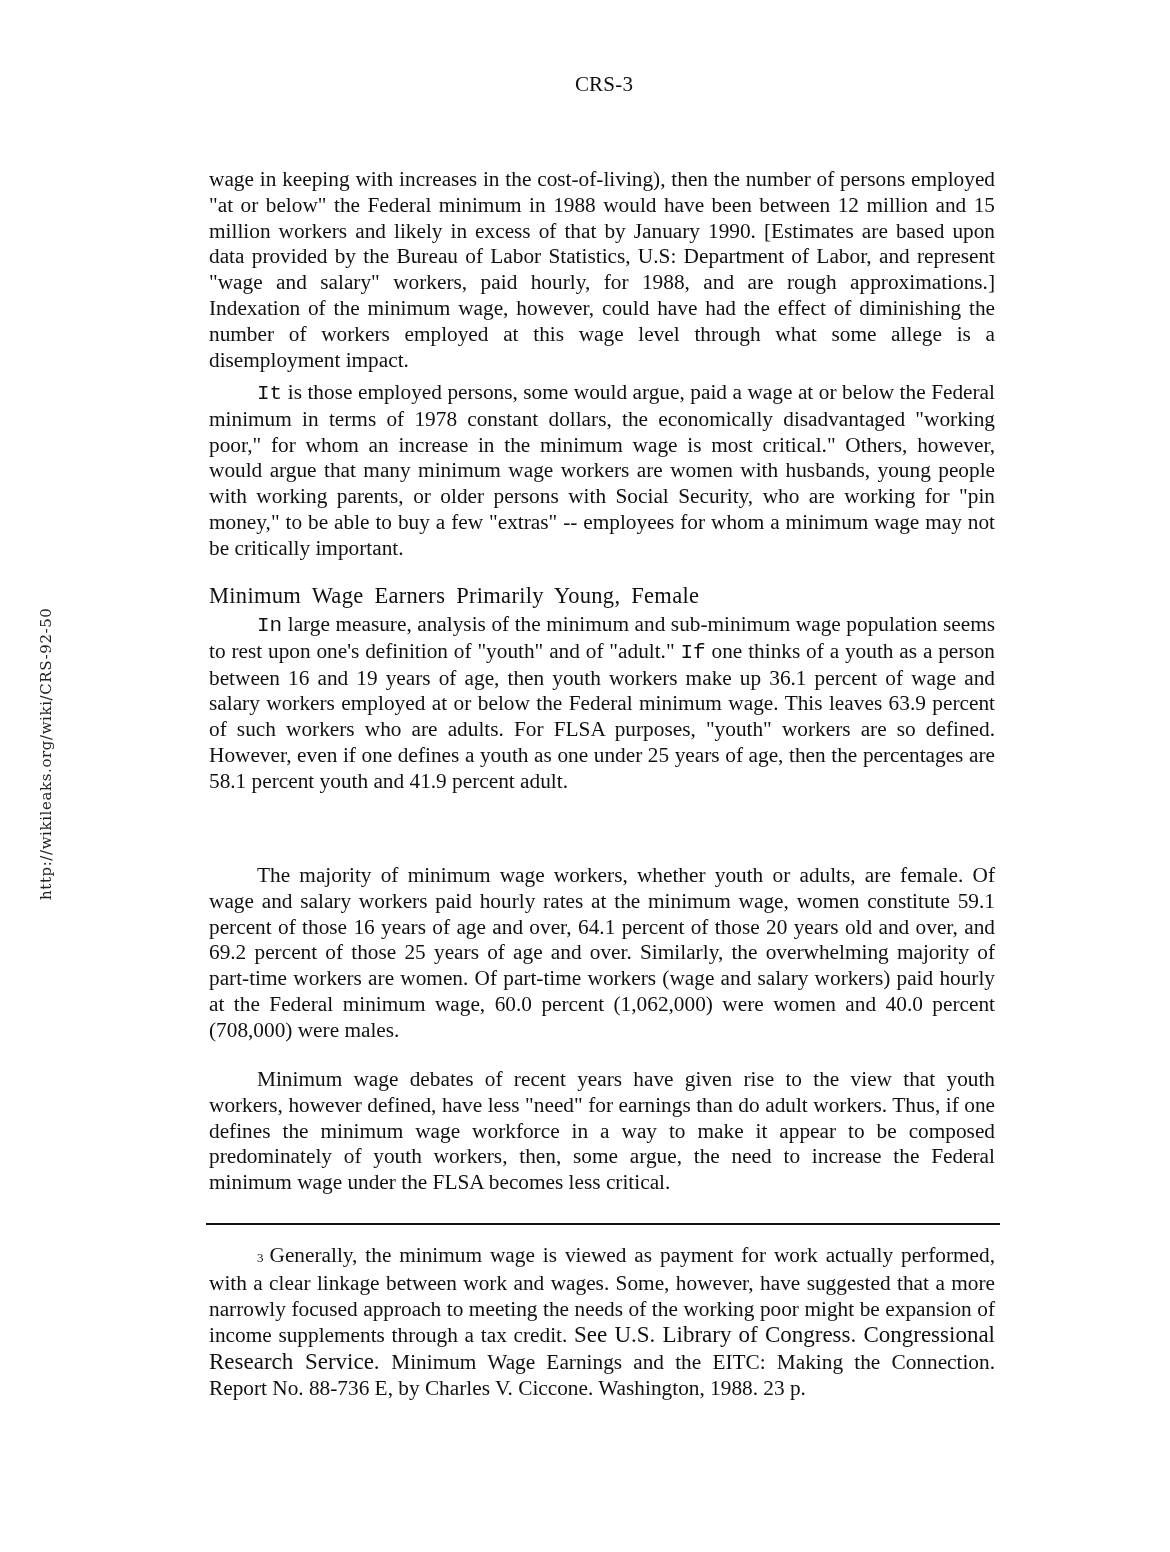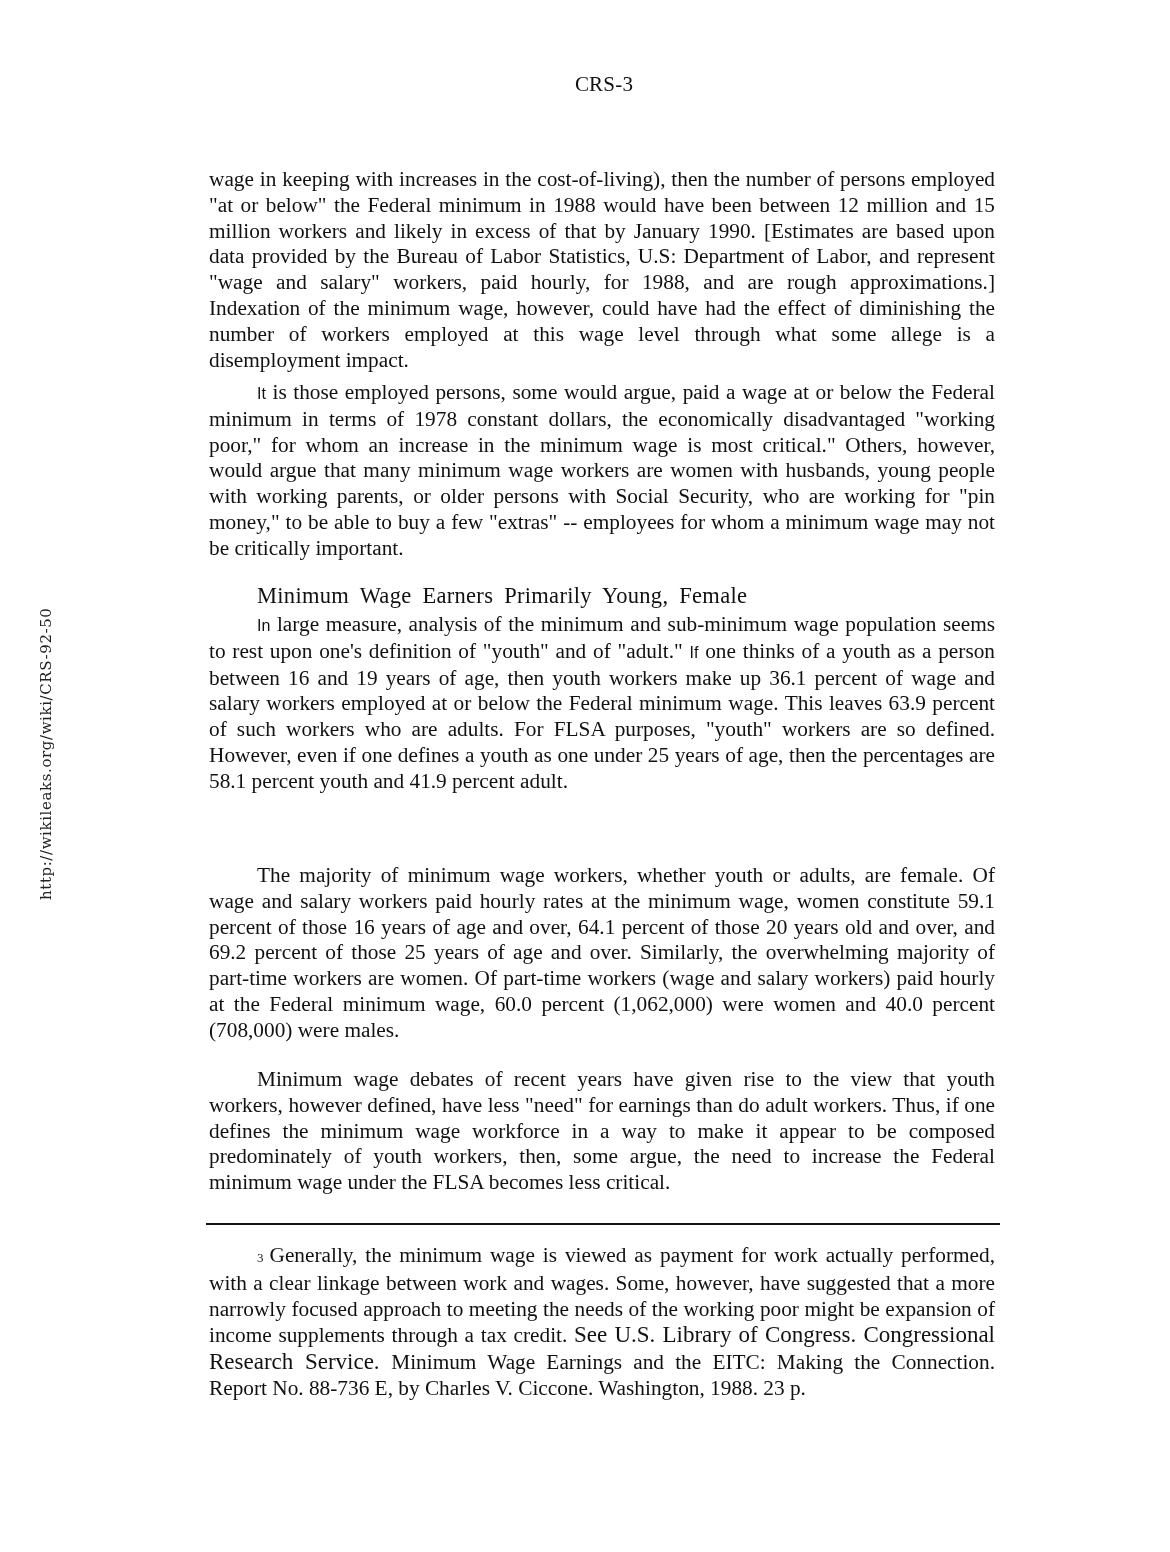--- a/index.html
+++ b/index.html
@@ -45,33 +45,32 @@
       text-align: justify;
       text-align-last: left;
     }
     .para {
       margin: 0;
     }
     .indent {
       text-indent: 48px;
     }
     .sans-lead {
-      font-family: Liberation Sans, sans-serif;
-      font-size: 16px;
+      font-family: Liberation Mono, monospace;
+      font-size: 21px;
     }
     .italic {
     }
     .heading {
       position: absolute;
       left: 209px;
       top: 583px;
       font-size: 22.5px;
       letter-spacing: 0.3px;
       word-spacing: 5px;
-      margin-left: 48px;
     }
     .footnote-rule {
       position: absolute;
       left: 206px;
       top: 1223px;
       width: 794px;
       height: 0;
       border-top: 2px solid #111;
     }
     .footnote-mark {

